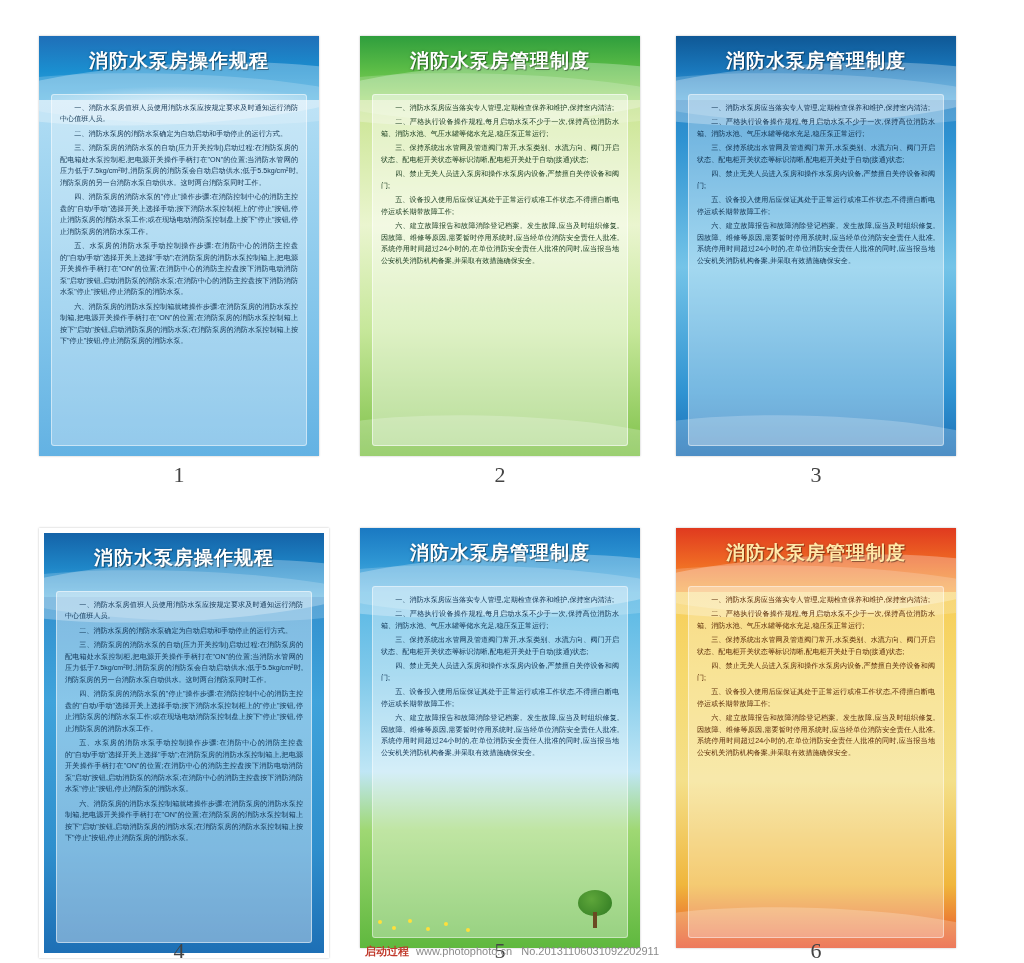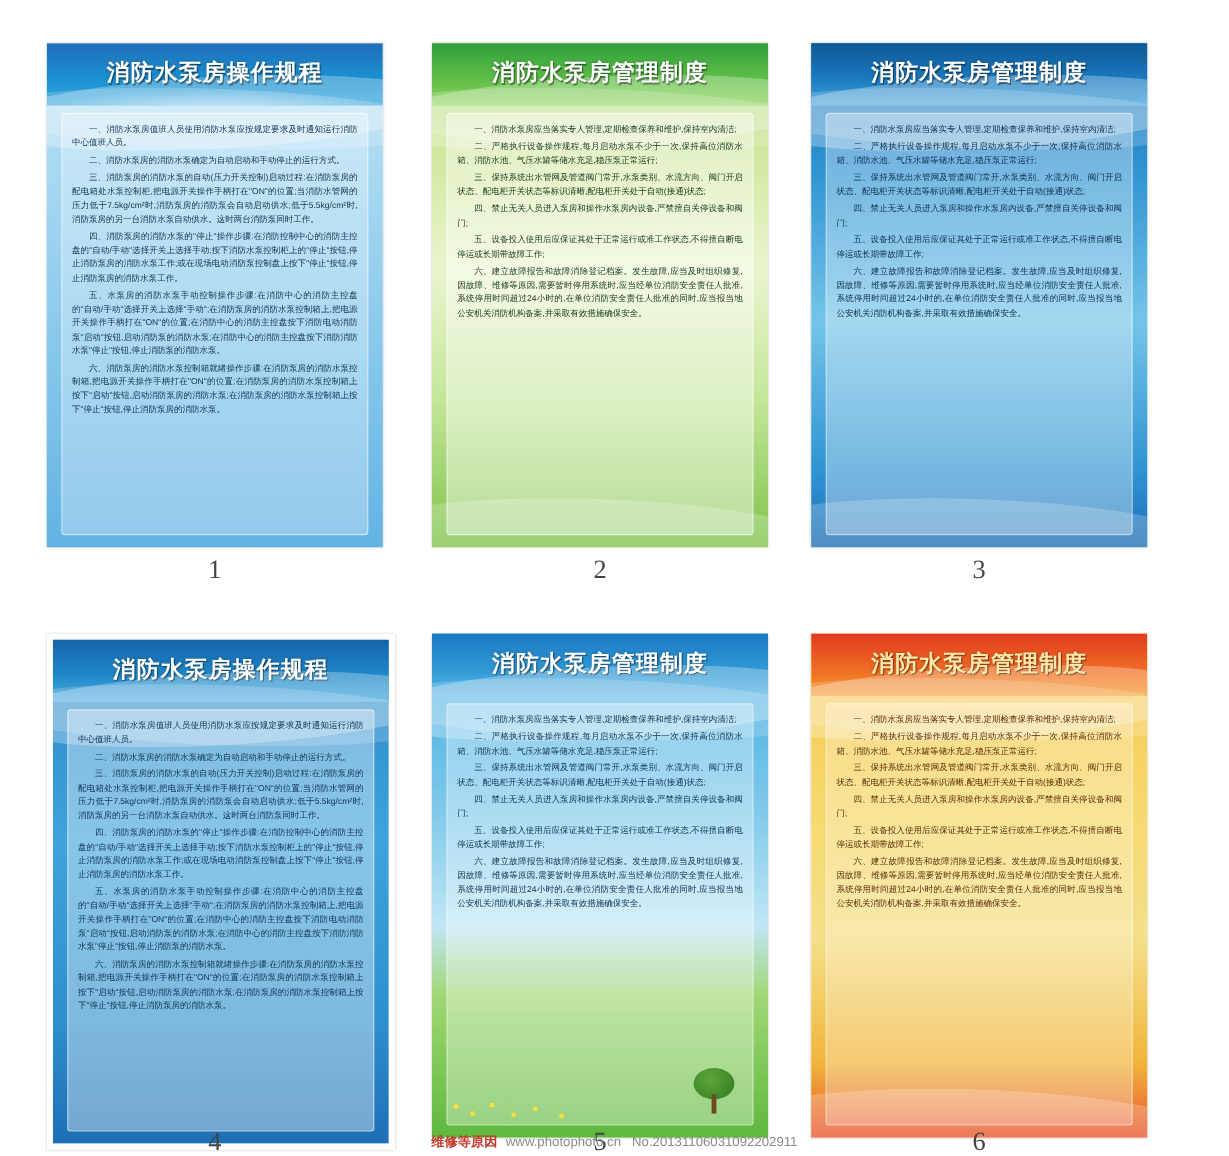--- a/index.html
+++ b/index.html
@@ -12,21 +12,21 @@
     position:absolute;left:0;top:0;width:1024px;height:963px;
   }
   .card{
     position:absolute;width:280px;height:420px;
     box-shadow:0 0 2px rgba(0,0,0,.25);
     overflow:hidden;
   }
   .card .inner{position:absolute;inset:0;}
   
   .hdr{
-    position:relative;height:52px;
+    position:relative;height:64px;
   }
   .hdr .title{
     position:absolute;left:0;right:0;top:12px;
     text-align:center;
     font-size:19px;font-weight:bold;letter-spacing:1px;
     color:#ffffff;
     text-shadow:1px 1px 0 rgba(0,0,0,.35), 0 0 3px rgba(0,0,0,.25);
   }
   .hdr.red .title{color:#ffe8a8;}
   .body{
@@ -217,17 +217,17 @@
         <p>六、建立故障报告和故障消除登记档案。发生故障,应当及时组织修复,因故障、维修等原因,需要暂时停用系统时,应当经单位消防安全责任人批准,系统停用时间超过24小时的,在单位消防安全责任人批准的同时,应当报当地公安机关消防机构备案,并采取有效措施确保安全。</p>
       </div>
       <div class="botswoosh"></div>
     </div>
   </div>
   <div class="num" style="left:676px;top:938px;">6</div>
 
 </div>
 
 <div class="footer">
-  <span class="brand">维修等原因</span>
+  <span class="brand">启动过程</span>
   <span>www.photophoto.cn</span>
   &nbsp;
   <span>No.20131106031092202911</span>
 </div>
 
 </body></html>

